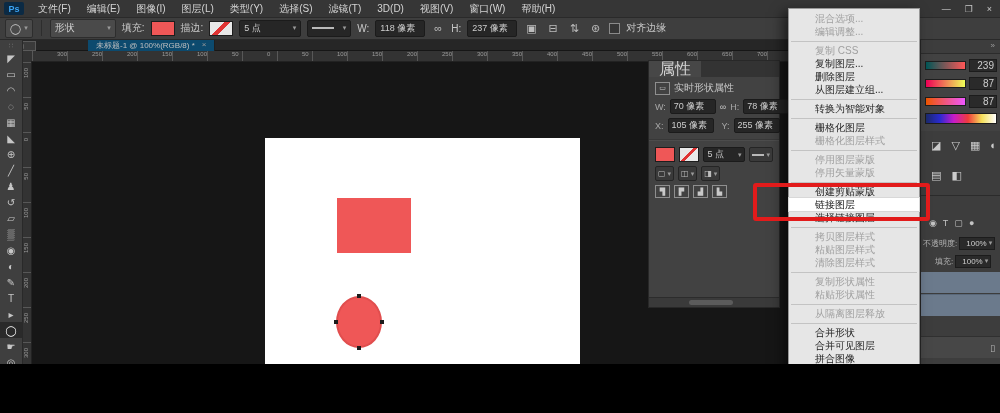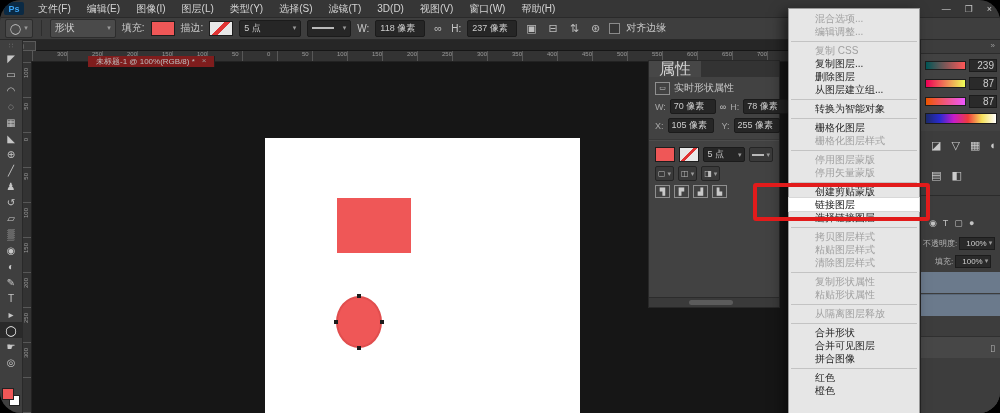--- a/index.html
+++ b/index.html
@@ -1,17 +1,17 @@
 <!DOCTYPE html>
 <html><head>
 <meta charset="utf-8">
 <style>
   html,body{margin:0;padding:0;background:#000;}
-  .stage{position:relative;width:1000px;height:413px;overflow:hidden;background:#171717;
-    font-family:"Liberation Sans","DejaVu Sans",sans-serif;border-radius:21px;-webkit-font-smoothing:antialiased;}
+  .stage{position:relative;width:1000px;height:364px;overflow:hidden;background:#171717;
+    font-family:"Liberation Sans","DejaVu Sans",sans-serif;-webkit-font-smoothing:antialiased;}
   .abs{position:absolute;}
   
   .menubar{left:0;top:0;width:1000px;height:17px;background:#363636;border-bottom:1px solid #2a2a2a;
     display:flex;align-items:center;z-index:30;}
   .pslogo{width:20px;height:13px;margin:0 6px 0 4px;background:#0b2a44;color:#3ba3f2;font-size:9px;
     font-weight:bold;display:flex;align-items:center;justify-content:center;border-radius:2px;}
   #menubar-items{display:flex;height:17px;}
   .mb-item{color:#d4d4d4;font-size:10px;line-height:17px;padding:0 8px;cursor:default;}
   .winctl{position:absolute;right:8px;top:0;height:17px;display:flex;gap:14px;align-items:center;
     color:#c9c9c9;font-size:9px;z-index:31;}
@@ -29,22 +29,22 @@
   .swatch-stroke{width:22px;height:13px;border:1px solid #1d1d1d;background:
     linear-gradient(135deg,#e8e8e8 42%,#e03434 42%,#e03434 58%,#e8e8e8 58%);}
   .linestyle{width:22px;height:2px;background:#b9b9b9;}
   .icon-btn{color:#bdbdbd;font-size:11px;padding:0 3px;}
   .checkbox{width:9px;height:9px;border:1px solid #8a8a8a;background:#353535;display:inline-block;}
   
   .workbg{left:22px;top:40px;width:978px;height:373px;background:#161616;}
   .tabbar{left:0;top:40px;width:1000px;height:10px;background:#262626;z-index:5;}
   .mini-icon{left:6px;top:41px;width:28px;height:8px;background:#3a3a3a;border:1px solid #5a5a5a;
     color:#9a9a9a;font-size:6px;line-height:8px;text-align:center;z-index:6;}
-  .doctab{left:88px;top:40px;height:11px;background:#7f1d1d;border-right:1px solid #1f1f1f;
-    display:flex;gap:7px;padding:0 8px;color:#bfbfbf;font-size:8px;z-index:6;margin-top:16px;}
+  .doctab{left:88px;top:40px;height:11px;background:#0c4a6e;border-right:1px solid #1f1f1f;
+    display:flex;gap:7px;padding:0 8px;color:#bfbfbf;font-size:8px;z-index:6;}
   .doctab .close{color:#9a9a9a;font-size:8px;}
   .hruler{left:32px;top:51px;width:756px;height:10px;background:#333;border-bottom:1px solid #222;
     background-image:repeating-linear-gradient(90deg,rgba(255,255,255,.18) 0 1px,transparent 1px 35px);z-index:5;}
   .hrl{position:absolute;top:0px;color:#9b9b9b;font-size:6px;transform:translateX(2px);}
   .vruler{left:22px;top:61px;width:9px;height:352px;background:#333;border-right:1px solid #222;
     background-image:repeating-linear-gradient(0deg,rgba(255,255,255,.18) 0 1px,transparent 1px 35px);z-index:5;}
   .vrl{position:absolute;left:1px;color:#9b9b9b;font-size:6px;writing-mode:vertical-rl;transform:rotate(180deg);}
   .ruler-corner{left:22px;top:51px;width:10px;height:10px;background:#333;border-right:1px solid #222;
     border-bottom:1px solid #222;z-index:5;}
   

